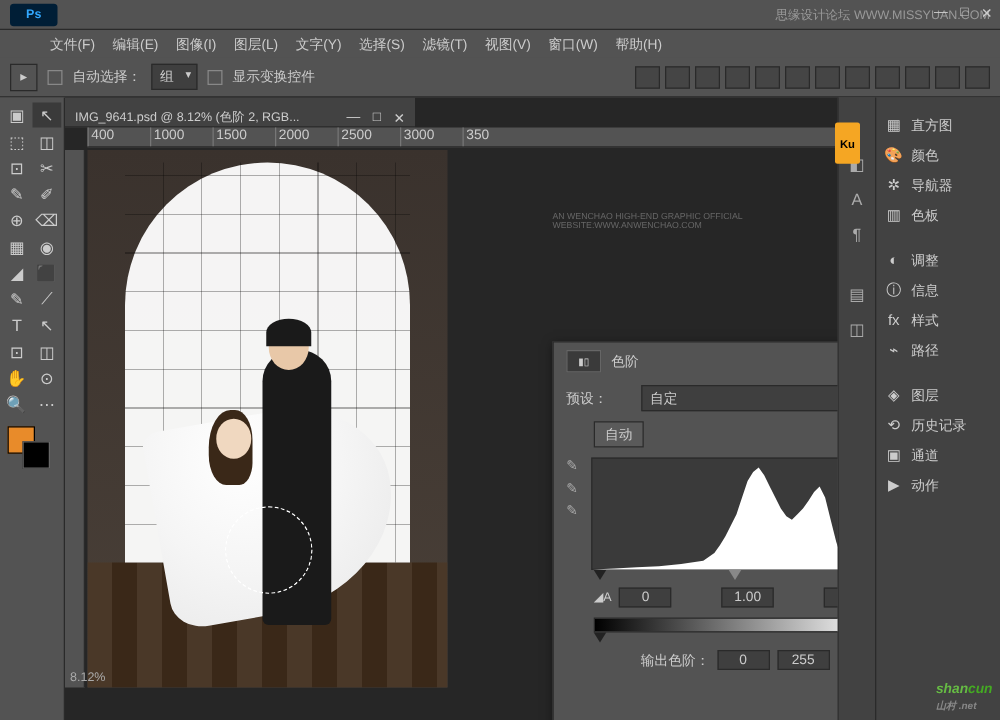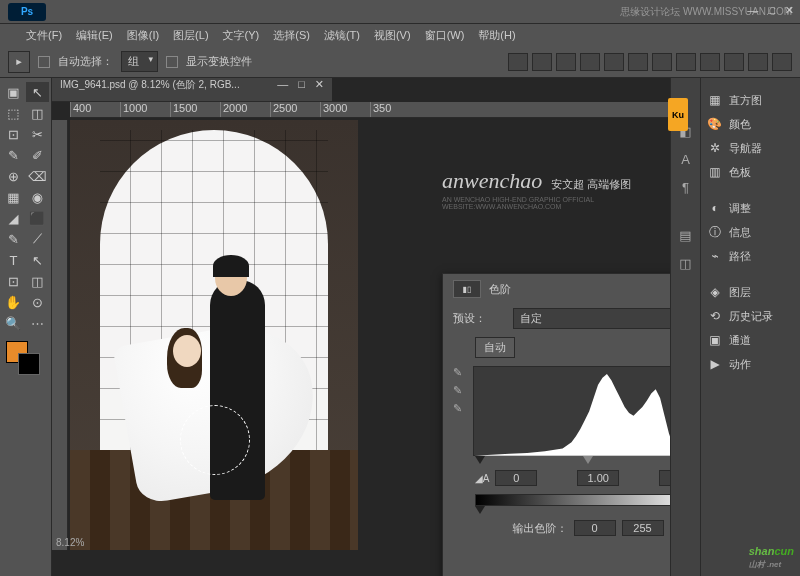--- a/index.html
+++ b/index.html
@@ -1,39 +1,39 @@
 <!DOCTYPE html>
 <html><head>
 <meta charset="utf-8">
 <style>
 *{margin:0;padding:0;box-sizing:border-box;font-family:"Microsoft YaHei",sans-serif;font-size:11px;color:#ccc;user-select:none}
 body{background:#535353;width:800px;height:576px;overflow:hidden;position:relative}
 .titlebar{height:24px;background:#535353;display:flex;align-items:center;padding:0 8px;border-bottom:1px solid #2a2a2a}
 .ps-logo{width:38px;height:18px;background:#001e36;border-radius:3px;display:flex;align-items:center;justify-content:center;color:#31a8ff;font-weight:bold;font-size:10px;margin-right:8px}
-.menubar{height:22px;background:#535353;display:flex;align-items:center;padding-left:20px;gap:2px}
+.menubar{height:22px;background:#535353;display:flex;align-items:center;padding-left:34px;gap:2px}
 .menu-item{padding:2px 6px;cursor:pointer}
 .title-right{margin-left:auto;color:#999;font-size:10px}
 .win-controls{position:absolute;right:6px;top:4px;display:flex;gap:10px;color:#999}
 .optionsbar{height:32px;background:#535353;border-bottom:1px solid #2a2a2a;display:flex;align-items:center;padding:0 8px;gap:8px}
 .tool-ind{width:22px;height:22px;border:1px solid #2a2a2a;display:flex;align-items:center;justify-content:center}
 .chk{width:12px;height:12px;border:1px solid #888;display:inline-block;vertical-align:middle}
 .sel{background:#3f3f3f;border:1px solid #2a2a2a;padding:2px 18px 2px 6px;position:relative}
 .sel:after{content:"▾";position:absolute;right:4px;top:2px;font-size:9px}
 .opt-icons{display:flex;gap:4px;margin-left:auto}
 .opt-icon{width:20px;height:18px;background:#454545;border:1px solid #2a2a2a}
 .workspace{display:flex;height:498px}
 .toolbox{width:52px;background:#535353;border-right:1px solid #2a2a2a;padding:4px 2px}
 .tool-grid{display:grid;grid-template-columns:1fr 1fr;gap:1px}
 .tool{width:23px;height:20px;display:flex;align-items:center;justify-content:center;cursor:pointer;font-size:13px}
 .tool.active{background:#3a3a3a}
 .swatches{margin-top:8px;position:relative;height:36px}
 .fg-sw{width:22px;height:22px;background:#e88b2a;border:1px solid #000;position:absolute;left:4px;top:0}
 .bg-sw{width:22px;height:22px;background:#000;border:1px solid #666;position:absolute;left:16px;top:12px}
 .doc-area{flex:1;background:#262626;position:relative;overflow:hidden}
-.doc-tab{height:24px;background:#424242;display:flex;align-items:flex-start;padding:0 8px;gap:7px;border-bottom:1px solid #2a2a2a;width:280px}
+.doc-tab{height:24px;background:#424242;display:flex;align-items:flex-end;padding:0 8px;gap:7px;border-bottom:1px solid #2a2a2a;width:280px}
 .doc-tab-title{font-size:10px}
 .doc-tab-ctrl{margin-left:auto;display:flex;gap:10px;color:#aaa}
 .canvas-wrap{position:relative;padding:18px 0 0 18px}
 .ruler-h{position:absolute;top:0;left:18px;right:0;height:16px;background:#535353;border-bottom:1px solid #2a2a2a;display:flex;font-size:8px;color:#999}
 .ruler-h span{width:50px;border-left:1px solid #777;padding-left:2px}
 .ruler-v{position:absolute;left:0;top:18px;bottom:0;width:16px;background:#535353;border-right:1px solid #2a2a2a}
 .canvas{width:288px;height:430px;background:linear-gradient(180deg,#3a322d 0%,#4a4038 100%);position:relative;overflow:hidden}
 .arch{position:absolute;left:30px;top:10px;width:228px;height:320px;background:#fff;border-radius:114px 114px 0 0;opacity:0.95}
 .grid-lines{position:absolute;inset:0;background:repeating-linear-gradient(0deg,transparent 0 30px,rgba(0,0,0,0.3) 30px 31px),repeating-linear-gradient(90deg,transparent 0 30px,rgba(0,0,0,0.3) 30px 31px)}
 .couple{position:absolute;left:85px;top:150px;width:150px;height:250px}
@@ -202,22 +202,20 @@
             <div class="bride-hair"></div>
             <div class="bride-head"></div>
           </div>
         </div>
         <div class="sel-circle"></div>
       </div>
       <div class="zoom-status">8.12%</div>
     </div>
 
     <div class="watermark">
-      <div><span class="wm-main">anwenchao</span>
-      <span class="wm-sub">安文超 高端修图</span></div>
       <div class="wm-tiny">AN WENCHAO HIGH-END GRAPHIC OFFICIAL WEBSITE:WWW.ANWENCHAO.COM</div>
     </div>
 
     <div class="props-panel">
       <div class="pp-head">
         <div class="pp-icon">▮▯</div>
         <span>色阶</span>
       </div>
       <div class="pp-row">
         <span class="pp-label">预设：</span>
@@ -294,20 +292,24 @@
         <div class="panel-gap"></div>
         <div class="panel-item">
           <span class="pi-icon">◐</span>
           <span>调整</span>
         </div>
         <div class="panel-item">
           <span class="pi-icon">ⓘ</span>
           <span>信息</span>
         </div>
         <div class="panel-item">
+          <span class="pi-icon">fx</span>
+          <span>样式</span>
+        </div>
+        <div class="panel-item">
           <span class="pi-icon">⌁</span>
           <span>路径</span>
         </div>
         <div class="panel-gap"></div>
         <div class="panel-item">
           <span class="pi-icon">◈</span>
           <span>图层</span>
         </div>
         <div class="panel-item">
           <span class="pi-icon">⟲</span>

